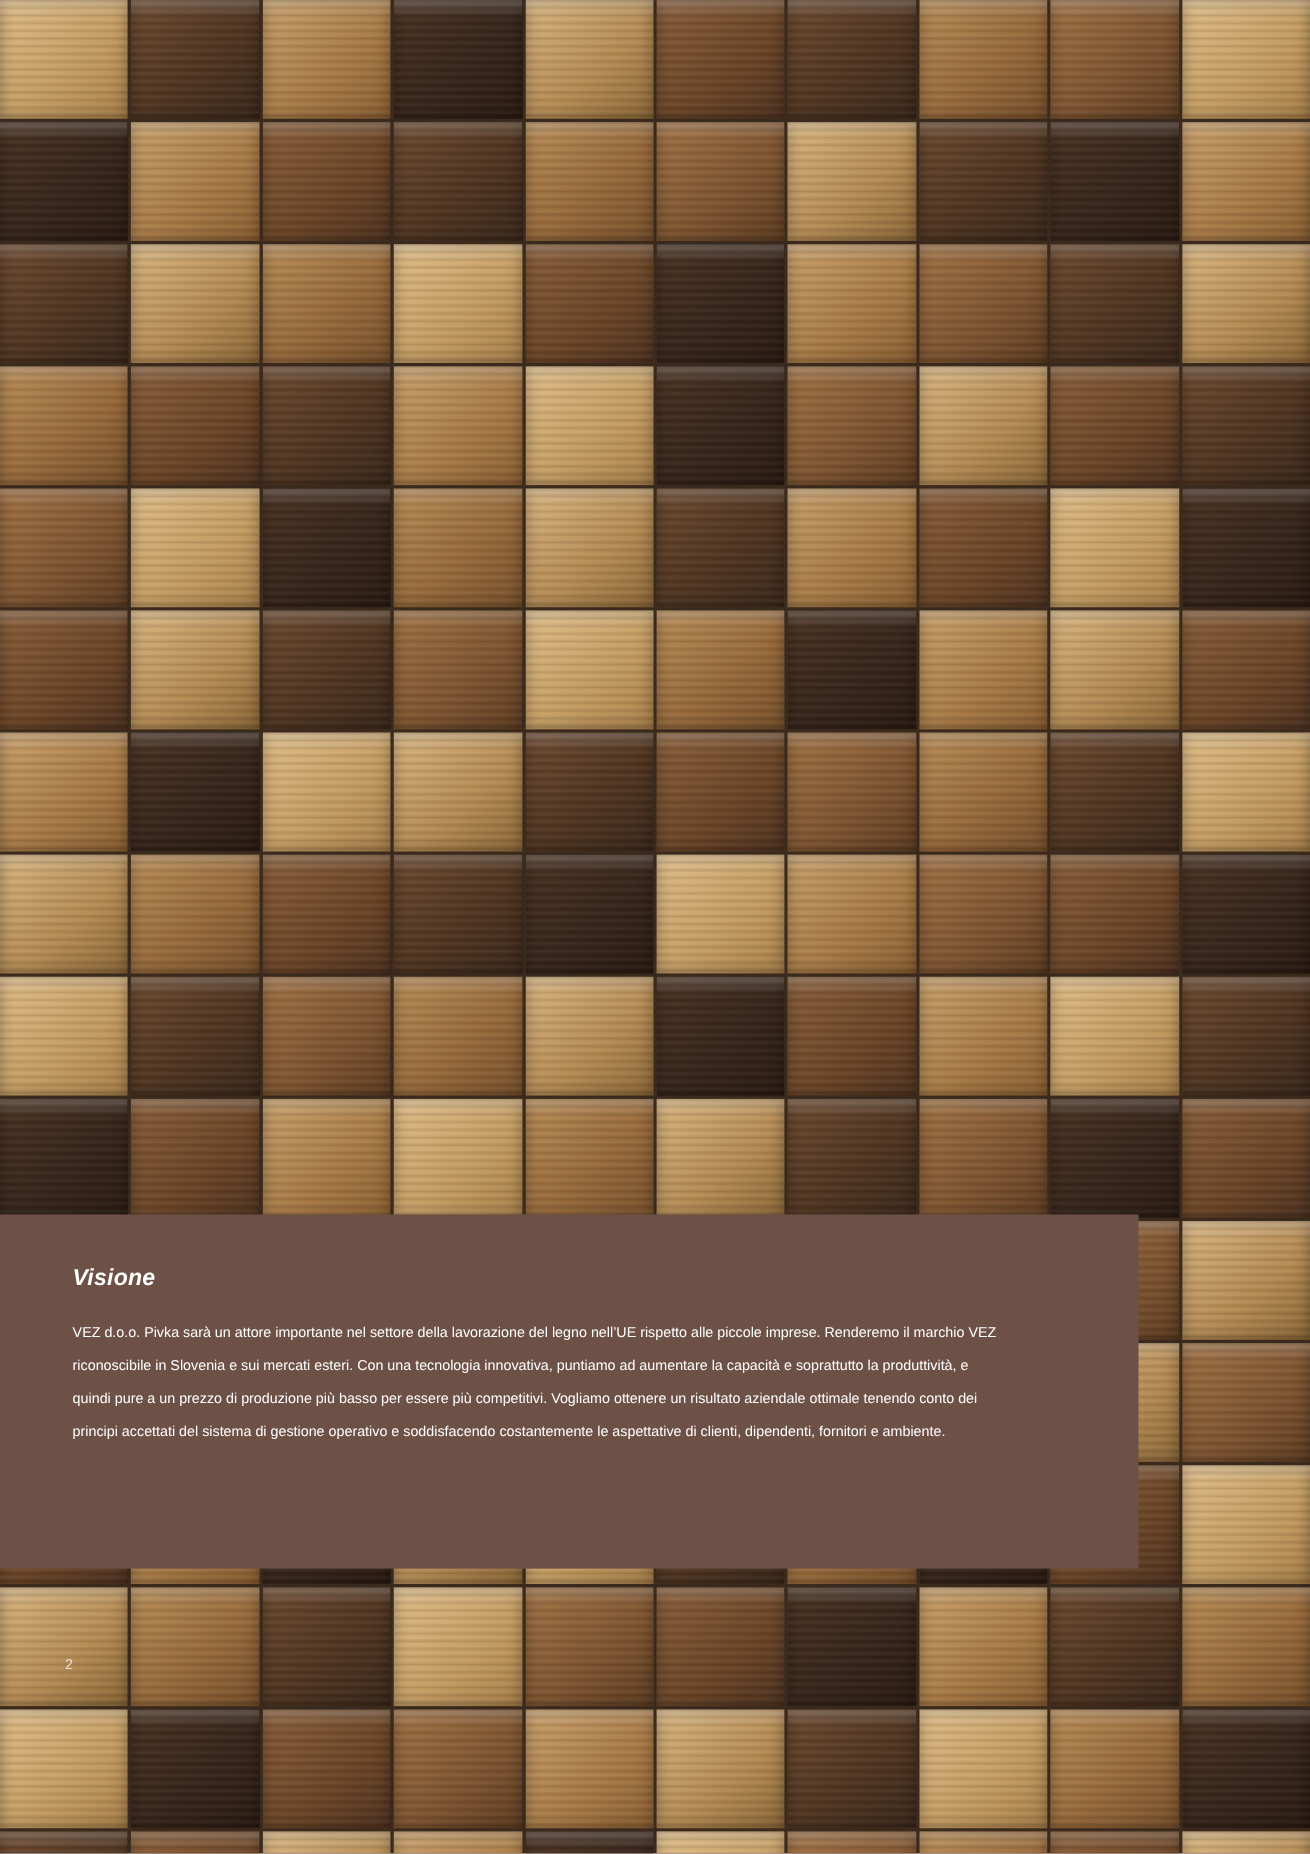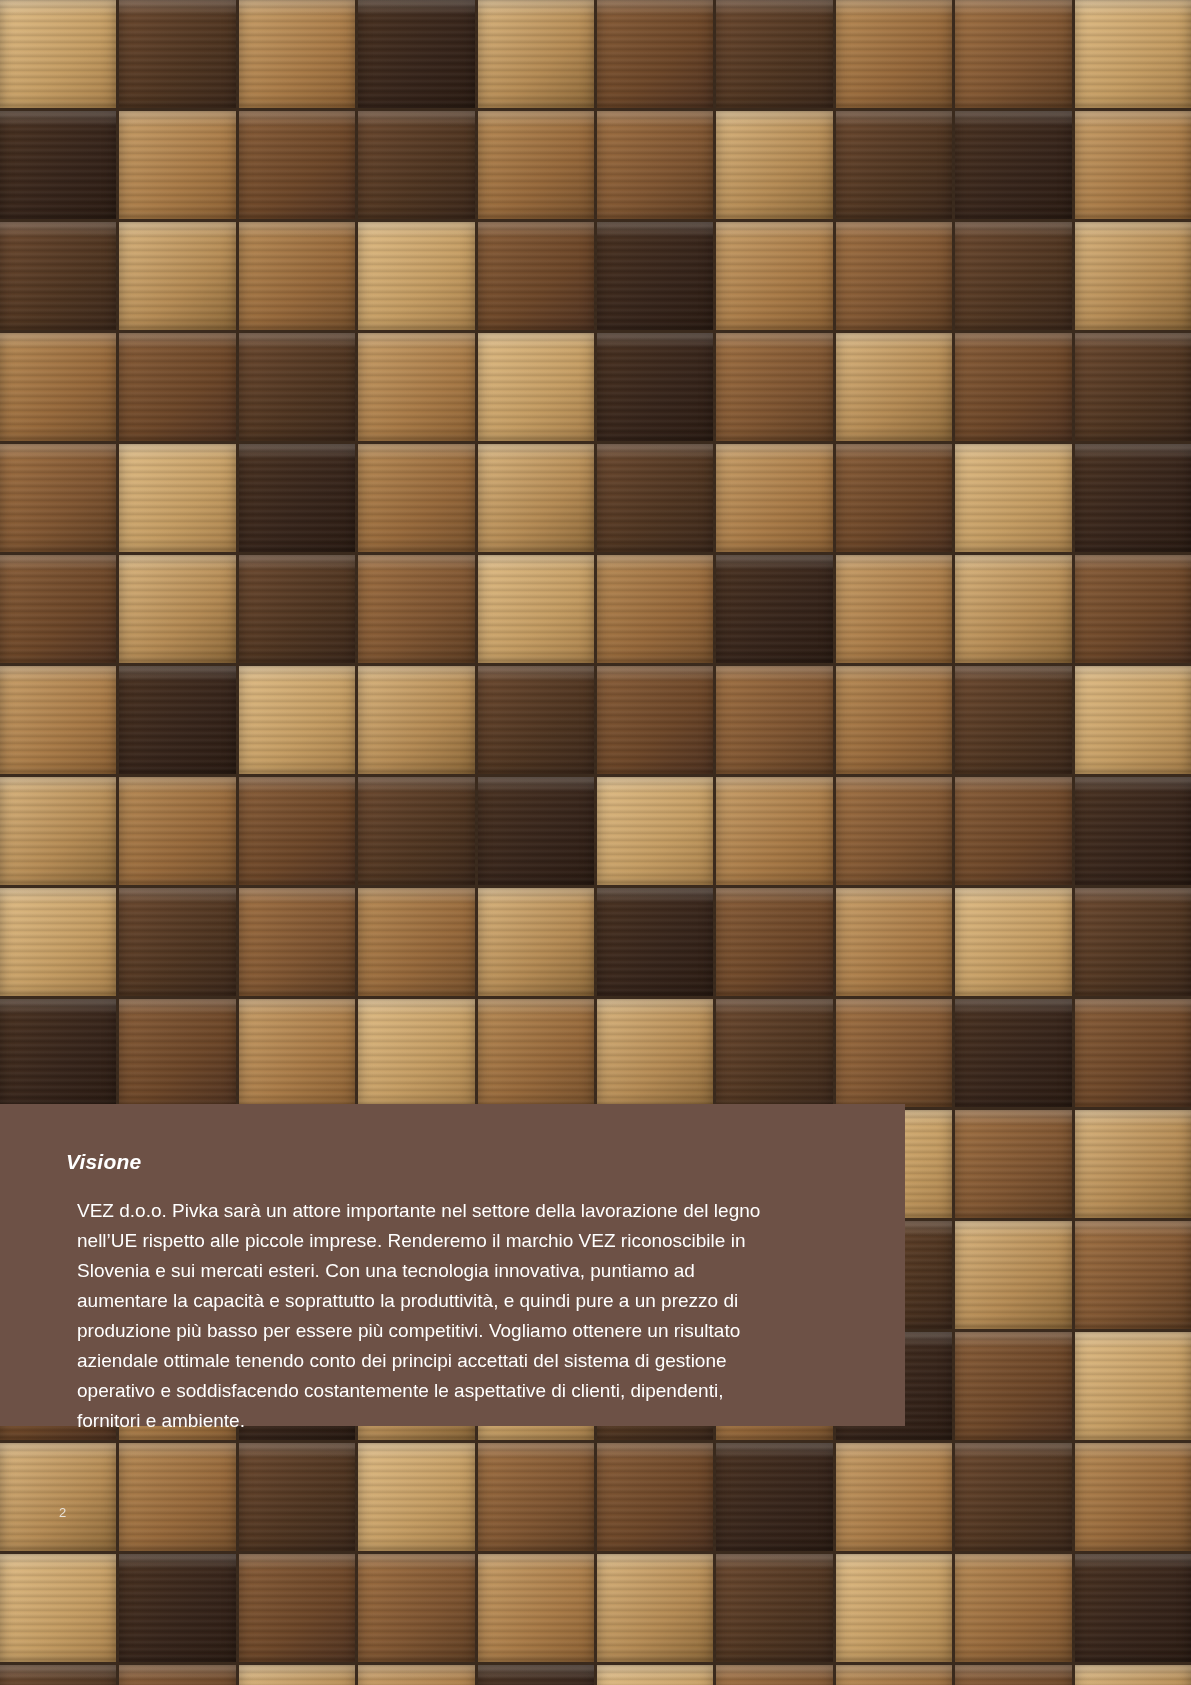--- a/index.html
+++ b/index.html
@@ -62,38 +62,38 @@
   .w5 { background: linear-gradient(140deg, #b98d57, #96683a 60%, #77502b); }
   .w6 { background: linear-gradient(140deg, #4b3322, #36241a 60%, #2a1b12); }
   .w7 { background: linear-gradient(140deg, #d9b57f, #b48a53 60%, #8d6838); }
   .w8 { background: linear-gradient(140deg, #a27345, #7e5430 60%, #5e3d22); }
 
   
   .vision-panel {
     position: absolute;
     left: 0;
     top: 1104px;
-    width: 905px;
+    width: 1035px;
     height: 322px;
     background: #6d5146;
     color: #ffffff;
     box-sizing: border-box;
     padding: 46px 120px 40px 66px;
   }
   .vision-title {
     font-style: italic;
     font-weight: bold;
     font-size: 21px;
     margin: 0 0 22px 0;
     letter-spacing: 0.2px;
   }
   .vision-text {
-    font-size: 19px;
+    font-size: 13px;
     line-height: 30px;
-    margin: 11px;
+    margin: 0;
     max-width: 860px;
     font-weight: 400;
   }
 
   
   .page-number {
     position: absolute;
     left: 59px;
     top: 1505px;
     font-size: 13px;

